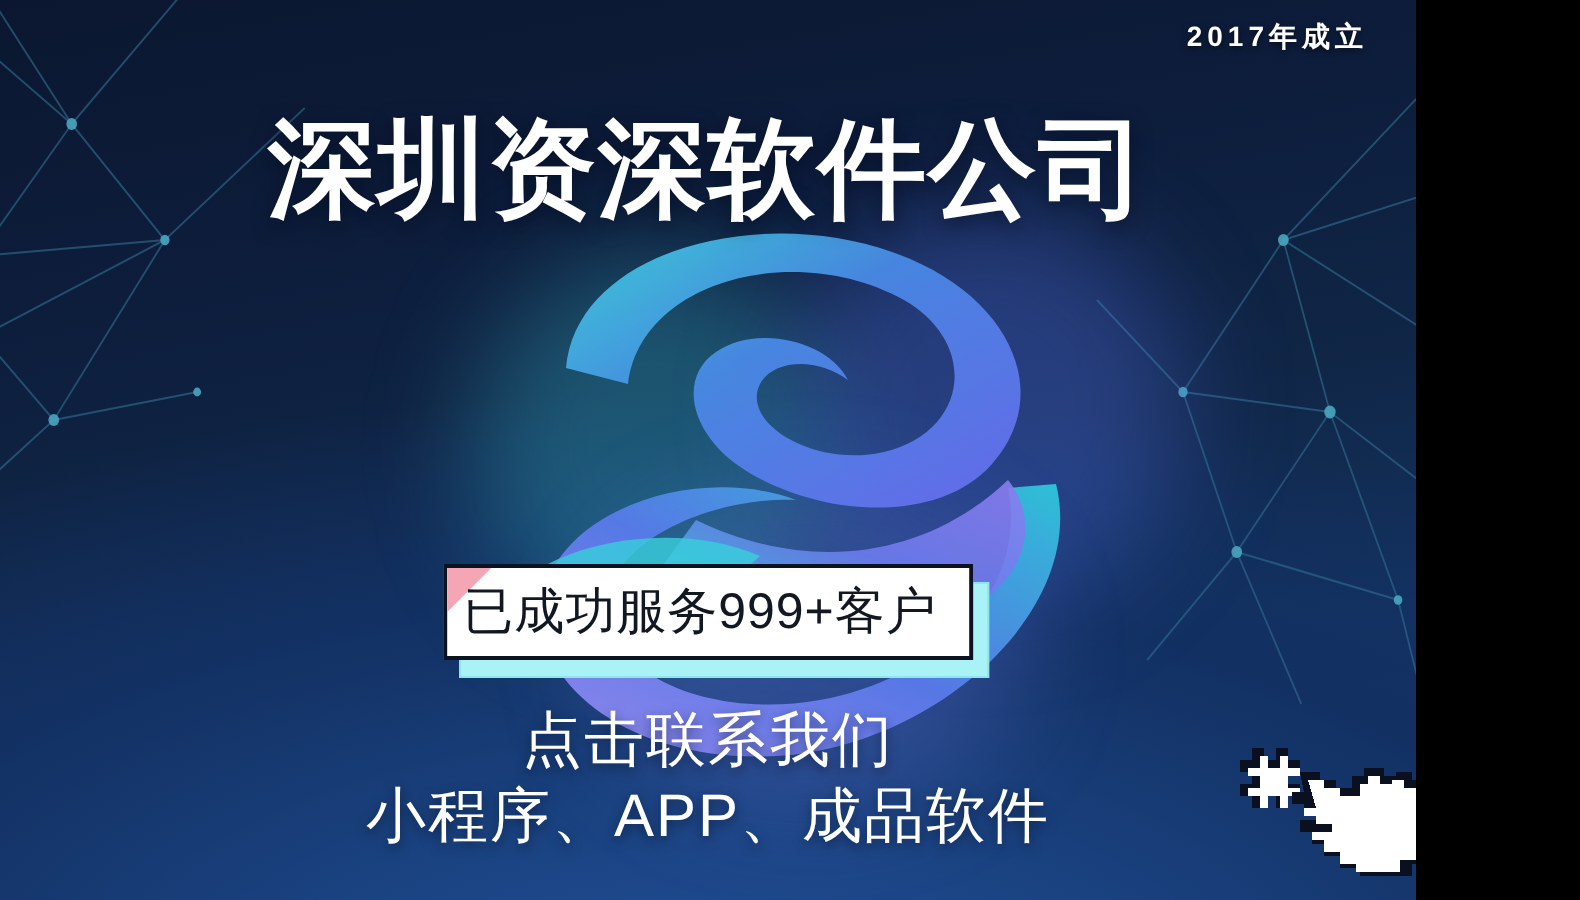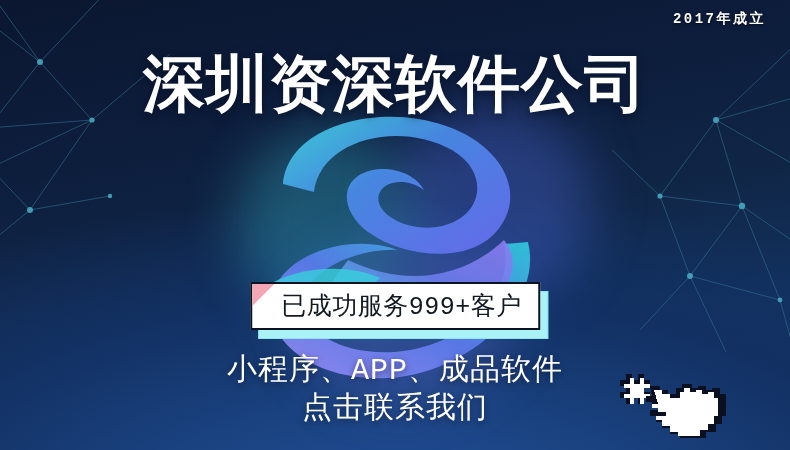--- a/index.html
+++ b/index.html
@@ -1,23 +1,23 @@
 <!DOCTYPE html>
 <html lang="zh"><head>
 <meta charset="utf-8">
 <title>banner</title>
 <style>
   html,body{margin:0;padding:0;background:#000;}
   *{box-sizing:border-box;}
 
   .banner{
     position:relative;
-    width:790px;height:450px;
+    width:708px;height:450px;
     overflow:hidden;
-    font-family:Liberation Mono, monospace;
+    font-family:Liberation Sans, sans-serif;
     background:
       radial-gradient(ellipse 120% 90% at 50% 115%, #21509A 0%, #1A4280 28%, #123062 55%, rgba(12,30,62,0) 80%),
       linear-gradient(170deg, #0B1730 0%, #0D1D3C 28%, #102647 52%, #133463 78%, #164079 100%);
   }
 
   
   .net{position:absolute;inset:0;pointer-events:none;}
   .net svg{width:100%;height:100%;display:block;}
 
   
@@ -47,21 +47,21 @@
   
   .headline{
     position:absolute;left:0;right:0;top:58px;
     text-align:center;
     line-height:1.0;
     z-index:5;
   }
   .headline .ln{
     display:block;
     color:#ffffff;
-    font-size:62px;
+    font-size:54px;
     font-weight:700;
     letter-spacing:1px;
     text-shadow:0 3px 10px rgba(2,10,28,.55);
     white-space:nowrap;
   }
   .headline .ln + .ln{margin-top:16px;}
 
   
   .badge-wrap{
     position:absolute;
@@ -73,21 +73,21 @@
     position:absolute;
     left:8px;top:9px;
     width:100%;height:100%;
     background:#A9F3F7;
     border:1px solid #8de6ec;
   }
   .badge{
     position:relative;
     background:#ffffff;
     border:2px solid #0b1220;
-    padding:5px 16px 6px 29px;
+    padding:5px 16px 6px 8px;
     overflow:hidden;
   }
   .badge .corner{
     position:absolute;left:0;top:0;
     width:0;height:0;
     border-top:22px solid #F4A6B4;
     border-right:22px solid transparent;
   }
   .badge .btxt{
     position:relative;
@@ -220,22 +220,22 @@
 
   <div class="badge-wrap">
     <div class="badge-shadow"></div>
     <div class="badge">
       <span class="corner"></span>
       <span class="btxt">已成功服务999+客户</span>
     </div>
   </div>
 
   <div class="sub">
+    <span class="sline">点击联系我们</span>
     <span class="sline">小程序、APP、成品软件</span>
-    <span class="sline">点击联系我们</span>
   </div>
 
   <div class="cursor">
     <svg viewBox="0 0 128 86" aria-hidden="true" shape-rendering="crispEdges">
       <g>
         <path d="M20 12 h6 v6 h6 v-6 h6 v6 h6 v6 h-6 v6 h6 v6 h-6 v6 h-6 v-6 h-6 v6 h-6 v-6 h-6 v-6 h6 v-6 h-6 v-6 h6 z" fill="#0a1020"></path>
         <path d="M24 16 h4 v6 h6 v-6 h4 v6 h6 v4 h-6 v6 h6 v4 h-6 v6 h-4 v-6 h-6 v6 h-4 v-6 h-6 v-4 h6 v-6 h-6 v-4 h6 z" fill="#ffffff"></path>
       </g>
       <g>
 

